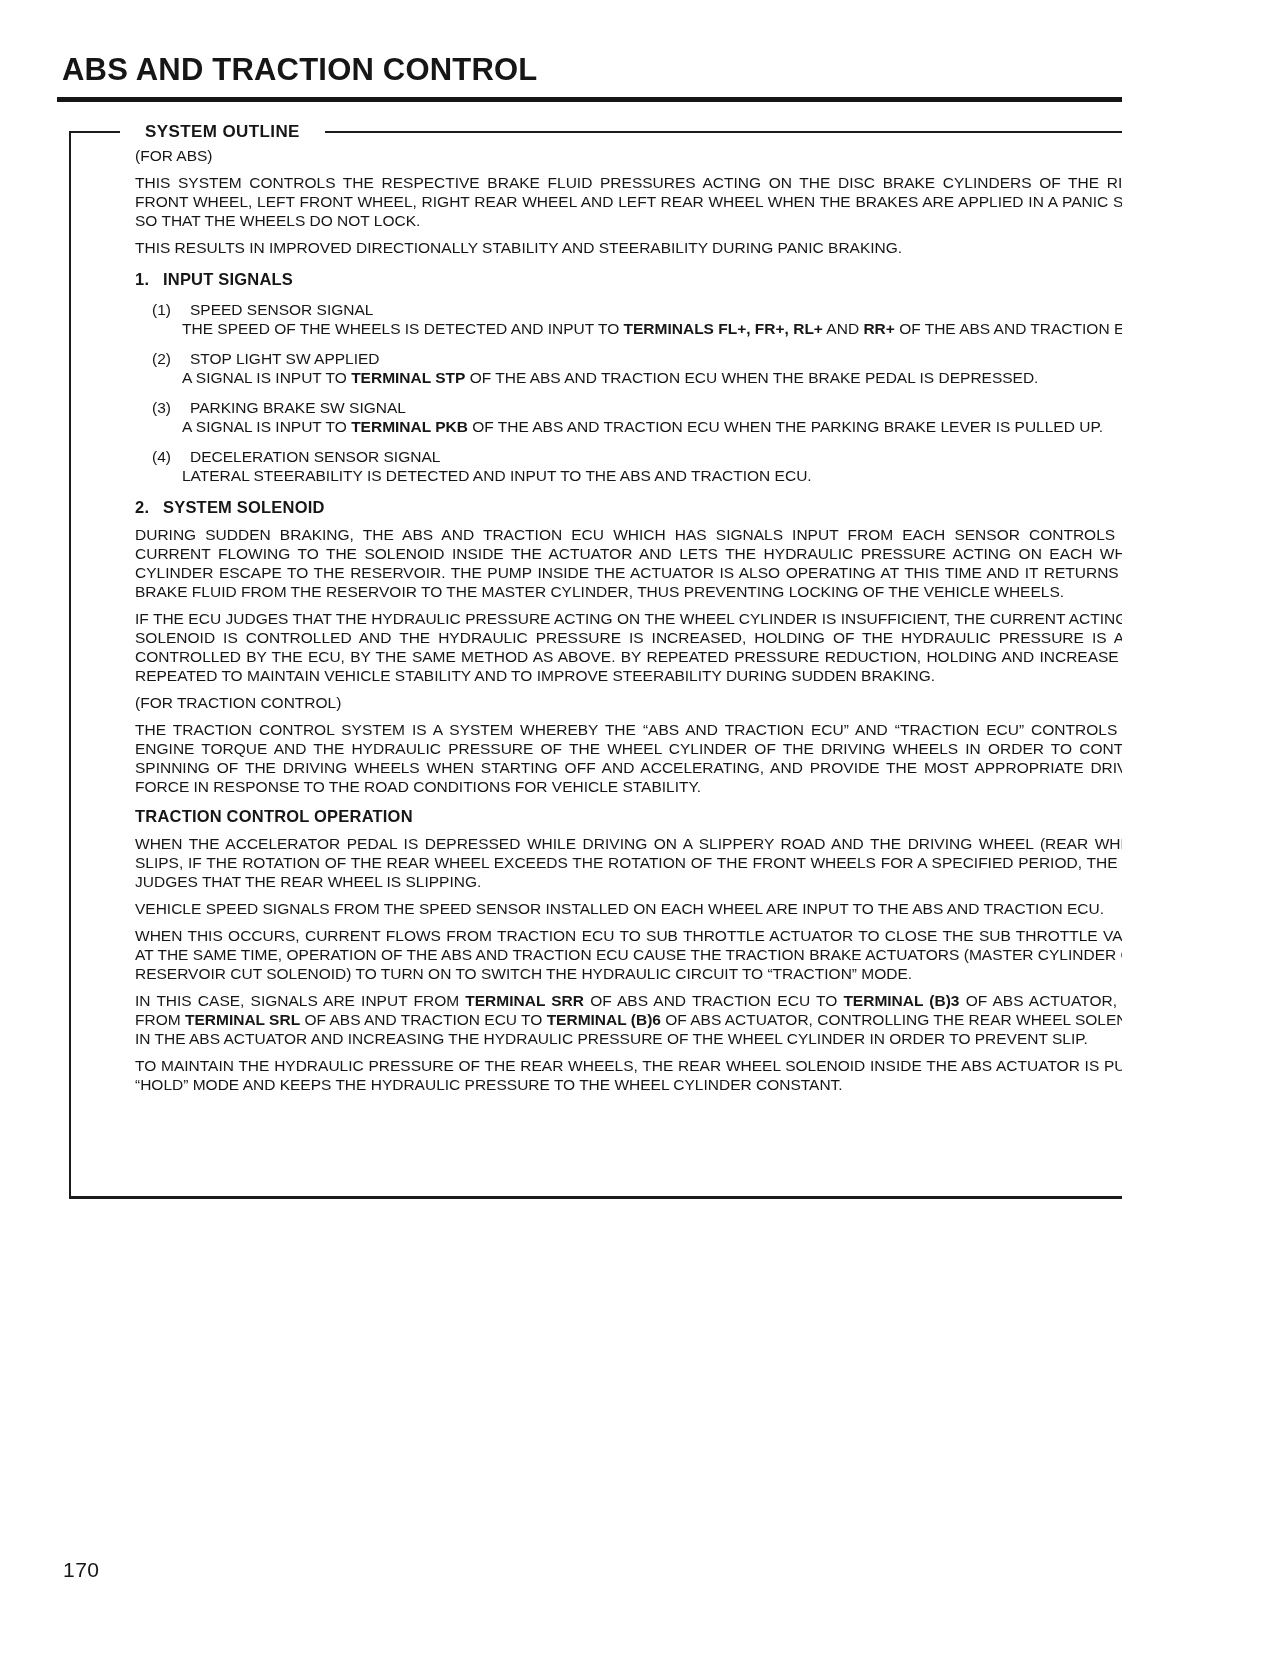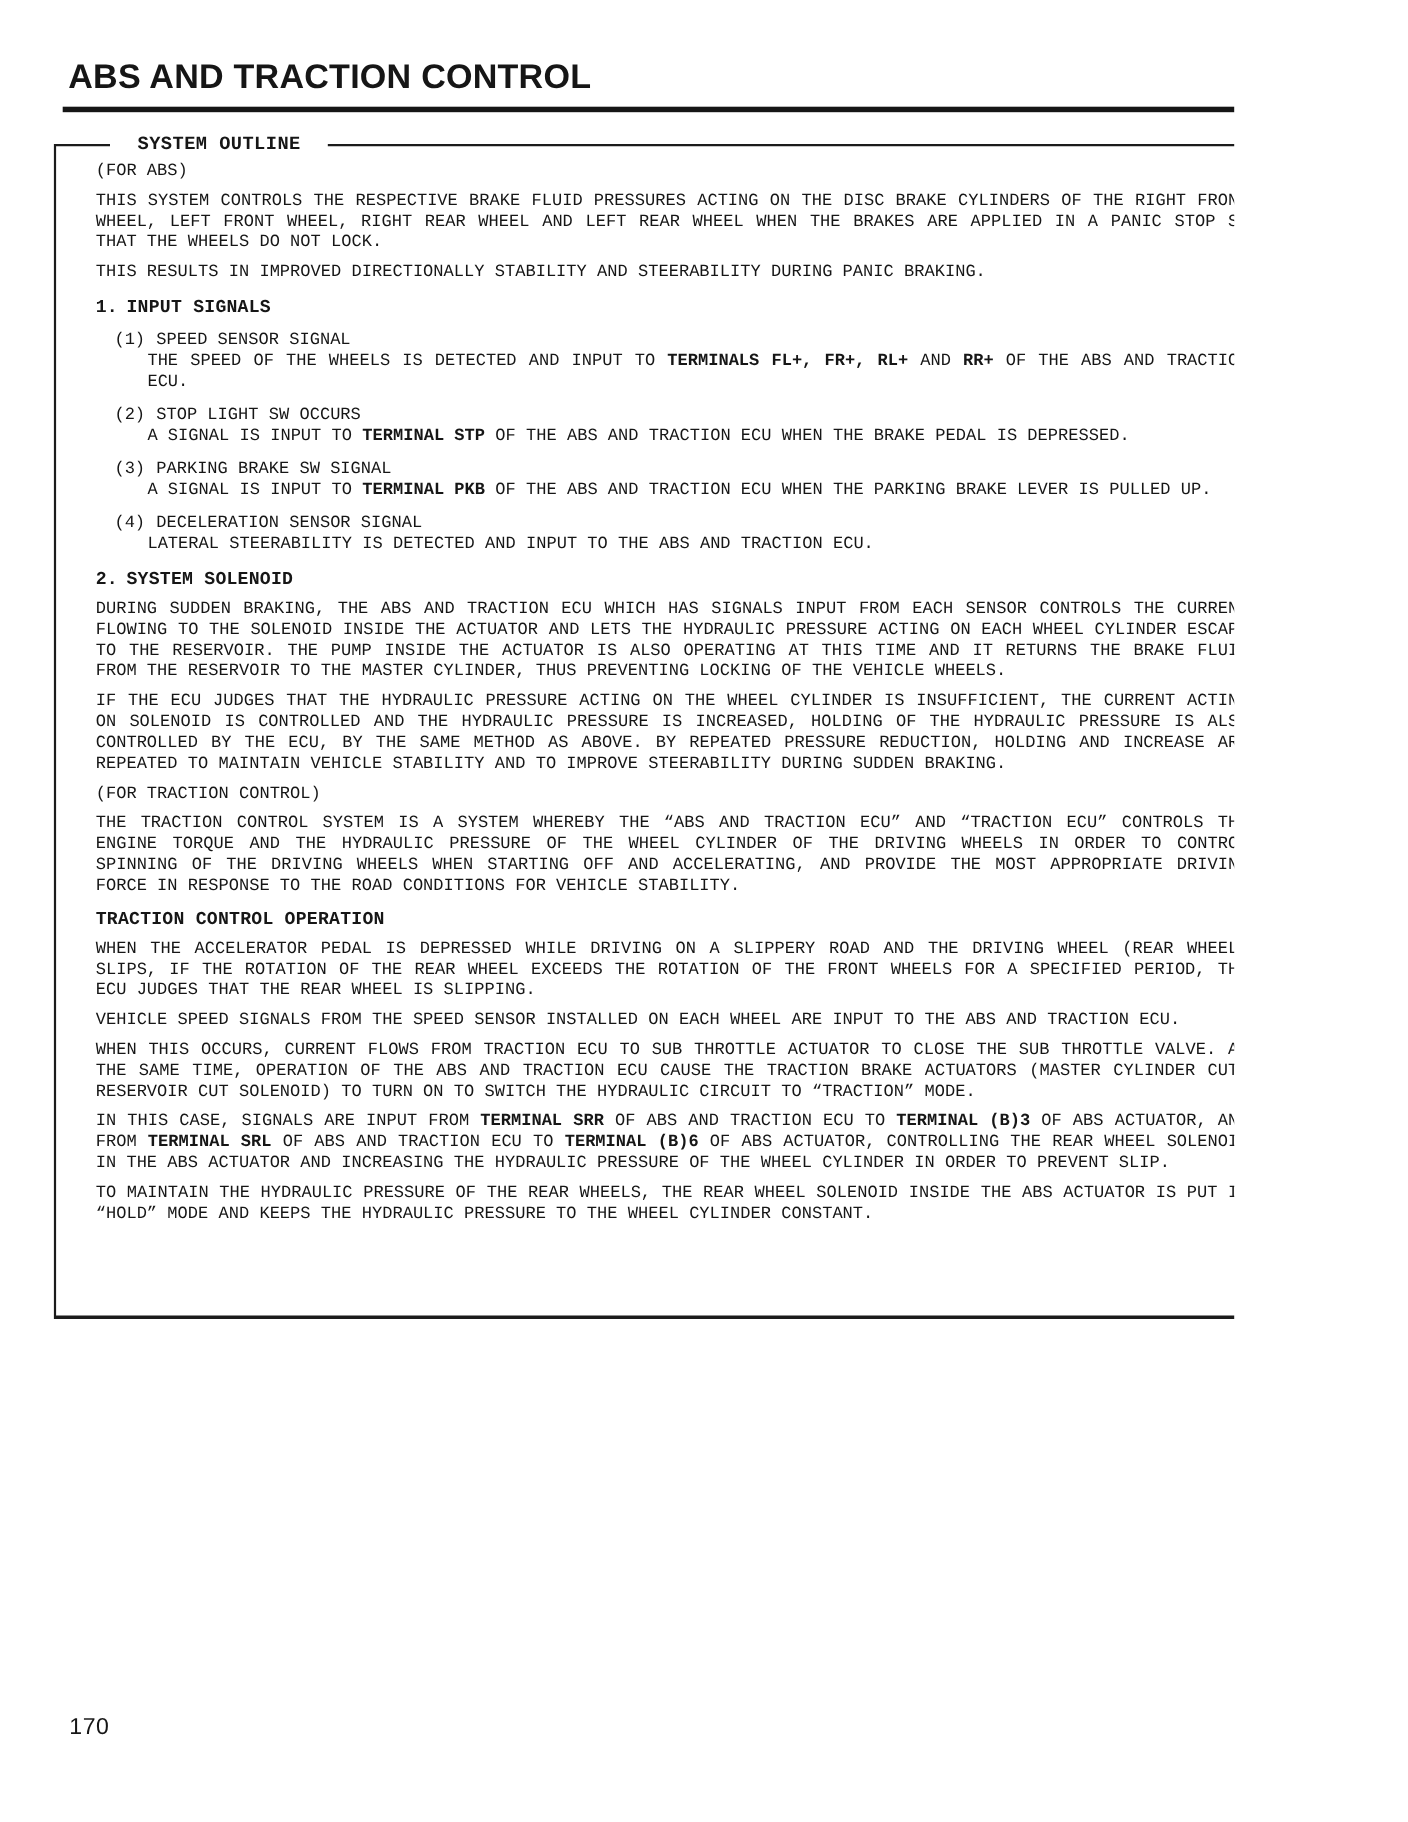--- a/index.html
+++ b/index.html
@@ -18,39 +18,39 @@
     margin: 0;
     font-size: 31px; font-weight: bold; letter-spacing: 0.2px;
     white-space: nowrap;
   }
   .rule {
     position: absolute; left: 57px; top: 97px;
     width: 1118px; height: 5px; background: #161616;
   }
 
   .box {
-    position: absolute; left: 49px; top: 131px;
+    position: absolute; left: 69px; top: 131px;
     width: 1120px; height: 1068px;
     border: 2px solid #1b1b1b;
     border-right-width: 3px;
     border-bottom-width: 3px;
-    font-family: Liberation Mono, monospace;
   }
   .box-label {
     position: absolute; top: -11px; left: 49px;
     background: #ffffff;
     padding: 0 25px;
     font-size: 17px; font-weight: bold; letter-spacing: 0.4px;
     line-height: 20px;
     white-space: nowrap;
   }
   .content {
     padding: 13px 31px 0 36px;
     font-size: 15.5px;
     line-height: 19px;
+    margin-left: 28px;
   }
   .content > :first-child { margin-top: 0; }
 
   .p { margin: 8px 0; }
   .just { text-align: justify; }
   .b { font-weight: bold; }
 
   .sec-heading {
     display: flex;
     margin: 13px 0 8px 0;
@@ -99,21 +99,21 @@
         <div class="item-head">
           <span class="item-marker">(1)</span>
           <span class="item-title">SPEED SENSOR SIGNAL</span>
         </div>
         <p class="item-body"><span>THE SPEED OF THE WHEELS IS DETECTED AND INPUT TO </span><span class="b">TERMINALS FL+, FR+, RL+</span><span> AND </span><span class="b">RR+</span><span> OF THE ABS AND TRACTION ECU.</span></p>
       </div>
 
       <div class="item">
         <div class="item-head">
           <span class="item-marker">(2)</span>
-          <span class="item-title">STOP LIGHT SW OCCURS</span>
+          <span class="item-title">STOP LIGHT SW APPLIED</span>
         </div>
         <p class="item-body"><span>A SIGNAL IS INPUT TO </span><span class="b">TERMINAL STP</span><span> OF THE ABS AND TRACTION ECU WHEN THE BRAKE PEDAL IS DEPRESSED.</span></p>
       </div>
 
       <div class="item">
         <div class="item-head">
           <span class="item-marker">(3)</span>
           <span class="item-title">PARKING BRAKE SW SIGNAL</span>
         </div>
         <p class="item-body"><span>A SIGNAL IS INPUT TO </span><span class="b">TERMINAL PKB</span><span> OF THE ABS AND TRACTION ECU WHEN THE PARKING BRAKE LEVER IS PULLED UP.</span></p>

